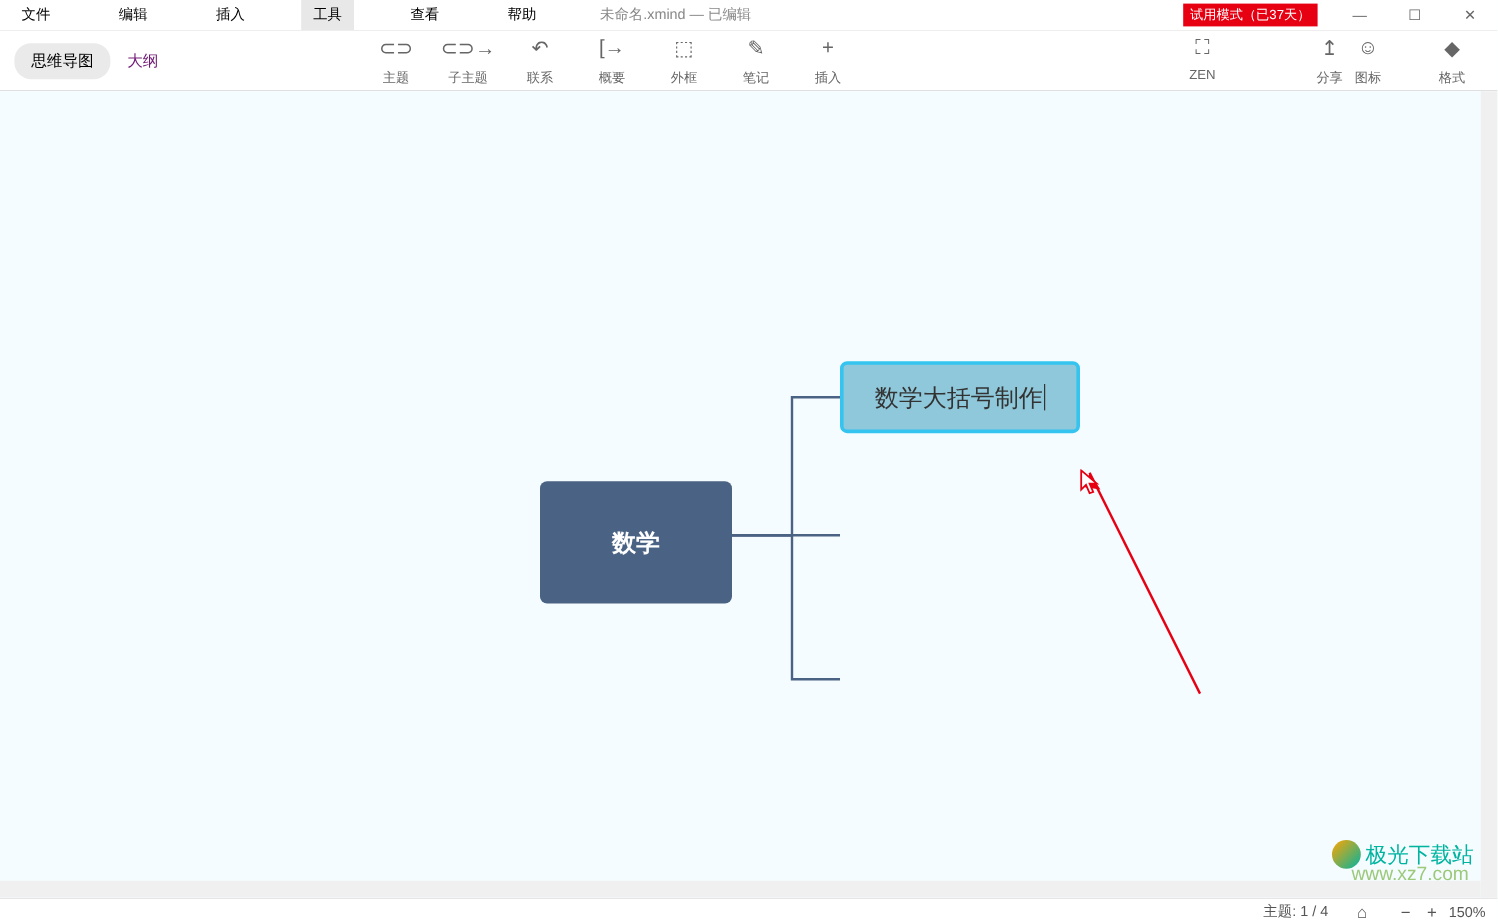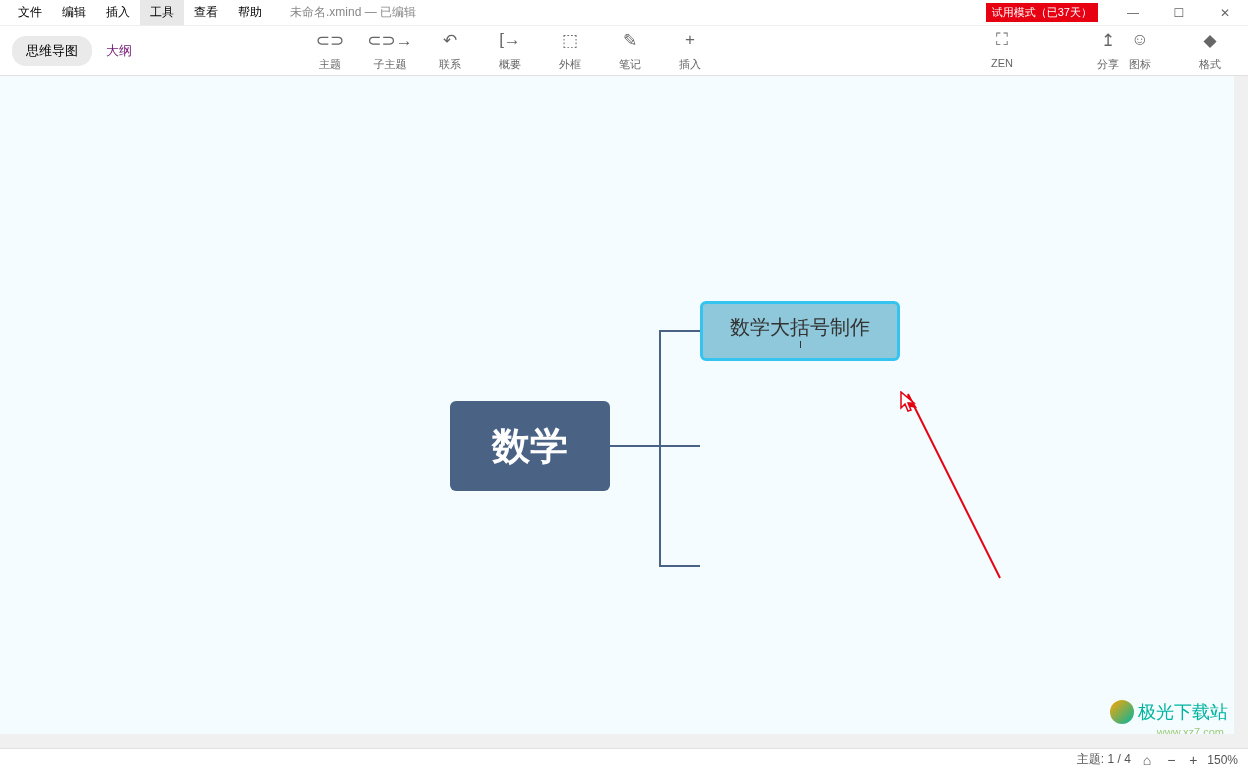--- a/index.html
+++ b/index.html
@@ -1,22 +1,22 @@
 <!DOCTYPE html>
 <html><head>
 <meta charset="utf-8">
 <style>
   * { box-sizing: border-box; margin: 0; padding: 0; font-family: "Microsoft YaHei", sans-serif; }
   html, body { width: 1248px; height: 770px; overflow: hidden; background: #fff; }
   
   .titlebar { height: 26px; background: #fff; display: flex; align-items: center; border-bottom: 1px solid #eee; position: relative; }
-  .menu-items { display: flex; align-items: center; padding-left: 8px; }
+  .menu-items { display: flex; align-items: center; padding-left: 8px; gap: 37px; }
   .menu-item { padding: 4px 10px; font-size: 12px; cursor: pointer; }
   .menu-item.active { background: #e8e8e8; }
-  .file-label { font-size: 12px; color: #888; margin-left: 18px; }
+  .file-label { font-size: 12px; color: #888; margin-left: 6px; }
   .trial-badge { position: absolute; right: 150px; background: #e60012; color: #fff; font-size: 11px; padding: 2px 6px; }
   .win-controls { position: absolute; right: 0; display: flex; }
   .win-btn { width: 46px; height: 26px; display: flex; align-items: center; justify-content: center; color: #666; font-size: 12px; }
   
   .toolbar { height: 50px; background: #fff; display: flex; align-items: center; border-bottom: 1px solid #e0e0e0; position: relative; }
   .view-switch { display: flex; margin-left: 12px; }
   .view-btn { padding: 6px 14px; border-radius: 14px; font-size: 13px; cursor: pointer; }
   .view-btn.active { background: #eaeaea; font-weight: 500; }
   .view-btn.inactive { color: #701a75; }
   
@@ -25,30 +25,30 @@
   .tool-icon { font-size: 17px; height: 22px; display: flex; align-items: center; justify-content: center; }
   .tool-label { font-size: 11px; margin-top: 6px; }
   
   .right-tools { display: flex; position: absolute; right: 110px; gap: 46px; }
   .far-right-tools { display: flex; position: absolute; right: 8px; gap: 10px; }
   
   .canvas-area { position: relative; width: 100%; height: 672px; background: #f5fcff; overflow: hidden; border-right: 14px solid #f0f0f0; }
   .canvas-area::after { content: ""; position: absolute; bottom: 0; left: 0; right: 0; height: 14px; background: #f0f0f0; }
   
   .node { position: absolute; border-radius: 6px; display: flex; align-items: center; justify-content: center; font-size: 20px; }
-  .root-node { background: #4a6283; color: #fff; font-size: 38px; font-weight: bold; width: 160px; height: 90px; left: 450px; top: 325px; }
-  .child-node { background: #8fc8db; color: #333; padding: 10px 18px; flex-direction: column; }
+  .root-node { background: #4a6283; color: #fff; font-size: 20px; font-weight: bold; width: 160px; height: 102px; left: 450px; top: 325px; }
+  .child-node { background: #8fc8db; color: #333; padding: 10px 18px; }
   .child-node.selected { border: 3px solid #35c3ef; }
   
-  .statusbar { height: 22px; border-top: 1px solid #e0e0e0; display: flex; align-items: center; justify-content: flex-end; font-size: 12px; color: #555; padding-right: 10px; gap: 12px; background: #fff; }
+  .statusbar { height: 22px; border-top: 1px solid #e0e0e0; display: flex; align-items: center; justify-content: flex-end; font-size: 12px; color: #555; padding-right: 10px; gap: 24px; background: #fff; }
   .zoom-ctrl { display: flex; align-items: center; gap: 6px; }
   .zoom-btn { width: 16px; text-align: center; cursor: pointer; font-size: 14px; }
   
   .watermark { position: absolute; right: 6px; bottom: 24px; font-size: 18px; font-weight: normal; color: #00b4a0; display: flex; align-items: center; }
-  .watermark-sub { position: absolute; right: 10px; bottom: 10px; font-size: 11px; color: #9cc97a; margin-left: 32px; }
+  .watermark-sub { position: absolute; right: 10px; bottom: 10px; font-size: 16px; color: #9cc97a; margin-left: 32px; }
   .watermark-icon { width: 24px; height: 24px; border-radius: 50%; background: linear-gradient(135deg, #ffa500, #00b4a0); margin-right: 4px; display:inline-block; }
   
   .cursor-icon { position: absolute; left: 900px; top: 315px; }
   
   .text-cursor { display:inline-block; width:1px; height:22px; background:#333; margin-left:1px; vertical-align:middle; animation: blink 1s infinite; }
   @keyframes blink { 50% { opacity: 0; } }
 </style>
 </head>
 <body>
 

